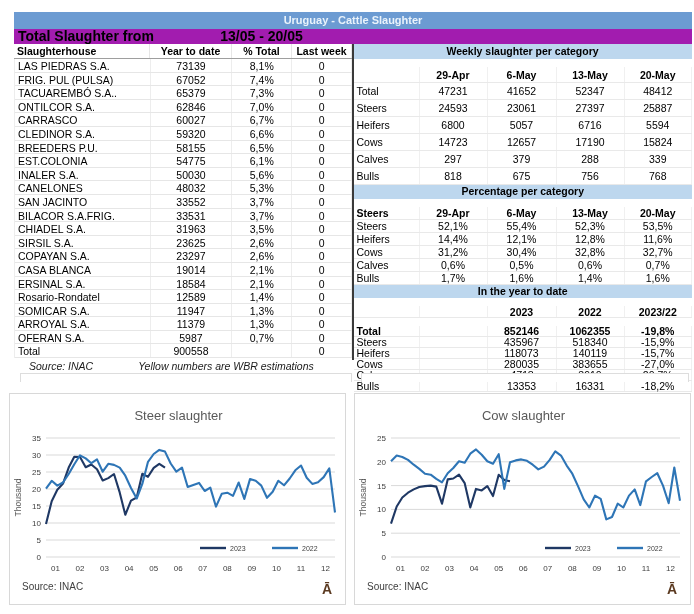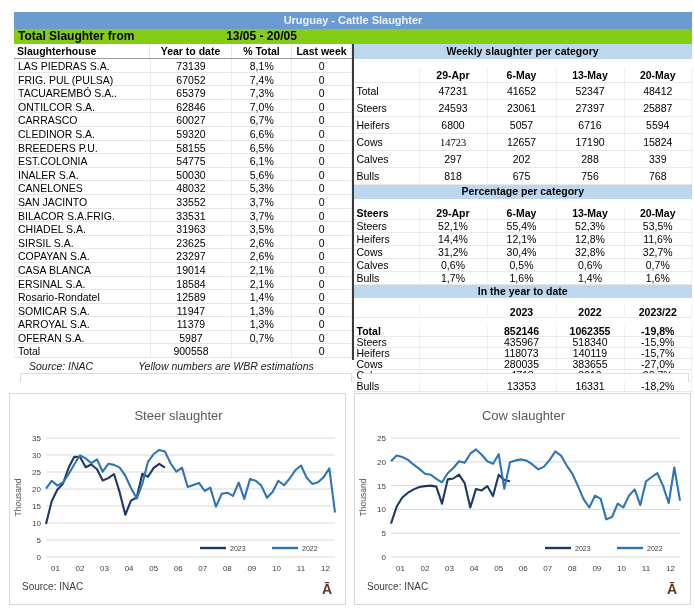--- a/index.html
+++ b/index.html
@@ -3,22 +3,22 @@
 <meta charset="utf-8">
 <style>
   html,body{margin:0;padding:0;background:#fff;}
   .stage{position:relative;width:694px;height:614px;background:#fff;overflow:hidden;
          font-family:"Liberation Sans",sans-serif;color:#000;}
   *{box-sizing:border-box;}
 
   
   .titlebar{position:absolute;left:14px;top:12px;width:678px;height:17px;background:#6C9BD2;
             color:#EAF3FB;font-weight:bold;font-size:11px;text-align:center;line-height:17px;}
-  .period-row{position:absolute;left:14px;top:29px;width:678px;height:15px;background:#84cc16;
-              font-size:12px;font-weight:bold;line-height:15px;}
+  .period-row{position:absolute;left:14px;top:29px;width:678px;height:15px;background:#a21caf;
+              font-size:14px;font-weight:bold;line-height:15px;}
   .period-row .pl{position:absolute;left:4px;}
   .period-row .pv{position:absolute;left:180px;width:135px;text-align:center;}
 
   .lhead{position:absolute;left:14px;top:44px;width:338px;height:15px;display:flex;
          font-size:10.5px;font-weight:bold;line-height:15px;border-bottom:1px solid #9e9e9e;background:#fff;}
   .lhead span{display:block;border-right:1px solid #E6E6E6;}
   .wk-title{position:absolute;left:353px;top:44px;width:339px;height:15px;background:#BDD7EE;
             font-size:10.5px;font-weight:bold;text-align:center;line-height:15px;}
 
   #left-rows{position:absolute;left:14px;top:59px;width:338px;border-left:1px solid #EDEDED;}
@@ -243,29 +243,29 @@
       </div>
       <div class="rrow" style="height: 17px;">
         <span class="lab" style="width: 66px;">Heifers</span>
         <span style="width: 68px;">6800</span>
         <span style="width: 69px;">5057</span>
         <span style="width: 68px;">6716</span>
         <span style="width: 67.5px;">5594</span>
       </div>
       <div class="rrow" style="height: 17px;">
         <span class="lab" style="width: 66px;">Cows</span>
-        <span style="width: 68px; font-family: Liberation Serif, serif;">14723</span>
+        <span style="width: 68px;">14723</span>
         <span style="width: 69px;">12657</span>
         <span style="width: 68px;">17190</span>
         <span style="width: 67.5px;">15824</span>
       </div>
       <div class="rrow" style="height: 17px;">
         <span class="lab" style="width: 66px;">Calves</span>
         <span style="width: 68px;">297</span>
-        <span style="width: 69px;">202</span>
+        <span style="width: 69px;">379</span>
         <span style="width: 68px;">288</span>
         <span style="width: 67.5px;">339</span>
       </div>
       <div class="rrow" style="height: 17px;">
         <span class="lab" style="width: 66px;">Bulls</span>
         <span style="width: 68px;">818</span>
         <span style="width: 69px;">675</span>
         <span style="width: 68px;">756</span>
         <span style="width: 67.5px;">768</span>
       </div>

